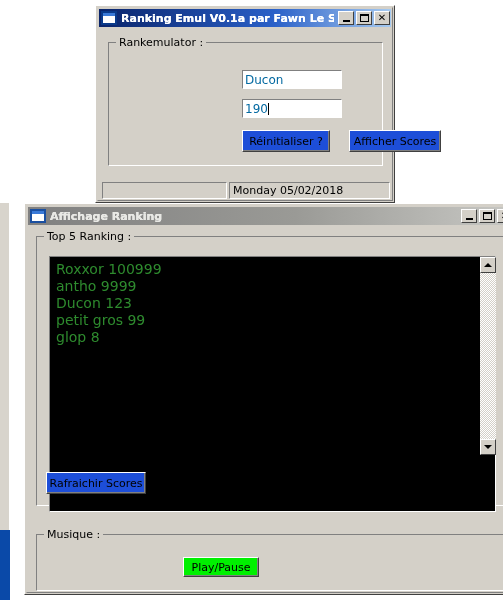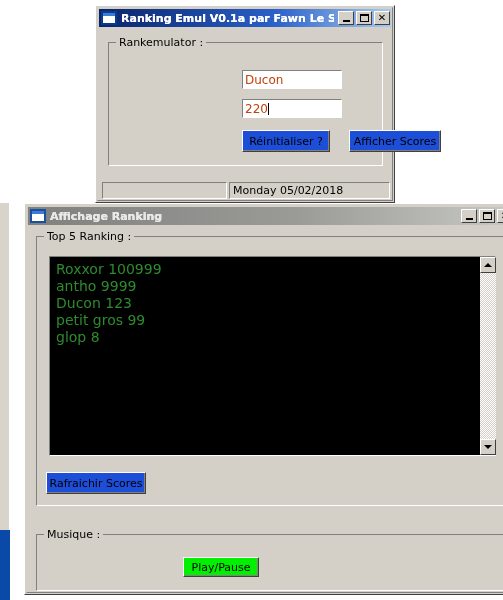--- a/index.html
+++ b/index.html
@@ -167,21 +167,21 @@
     background: #ffffff;
     border-top: 1px solid #808080;
     border-left: 1px solid #808080;
     border-right: 1px solid #ffffff;
     border-bottom: 1px solid #ffffff;
     box-sizing: border-box;
     display: flex;
     align-items: center;
     padding: 0 2px;
     font-size: 12px;
-    color: #c2410c;
+    color: #0369a1;
   }
   .textbox .caret {
     display: inline-block;
     width: 1px;
     height: 12px;
     background: #000;
     margin-left: 0px;
   }
 
   .button {
@@ -319,21 +319,21 @@
 
   <div class="groupbox" style="left:12px; top:36px; width:275px; height:124px;">
     <div class="groupbox-label">Rankemulator :</div>
   </div>
 
   <div class="textbox" style="left:146px; top:64px; width:100px; height:19px;">
     <span>Ducon</span>
   </div>
 
   <div class="textbox" style="left:146px; top:93px; width:100px; height:19px;">
-    <span>220</span>
+    <span>190</span>
       <span class="caret"></span>
   </div>
 
   <div class="button" style="left:146px; top:124px; width:88px; height:22px;">
     <span>Réinitialiser ?</span>
   </div>
 
   <div class="button" style="left:253px; top:124px; width:92px; height:22px;">
     <span>Afficher Scores</span>
   </div>
@@ -364,21 +364,21 @@
       <div class="tbtn">
           <span class="gl-close">✕</span>
         </div>
     </div>
   </div>
 
   <div class="groupbox" style="left:11px; top:32px; width:470px; height:270px;">
     <div class="groupbox-label">Top 5 Ranking :</div>
   </div>
 
-  <div class="console" style="left:24px; top:52px; width:447px; height:200px;">
+  <div class="console" style="left:24px; top:52px; width:447px; height:256px;">
     <div class="console-lines">
       <div class="console-line">Roxxor 100999</div>
       <div class="console-line">antho 9999</div>
       <div class="console-line">Ducon 123</div>
       <div class="console-line">petit gros 99</div>
       <div class="console-line">glop 8</div>
     </div>
   </div>
 
   <div class="scrollbar" style="left:455px; top:53px; height:198px;">

